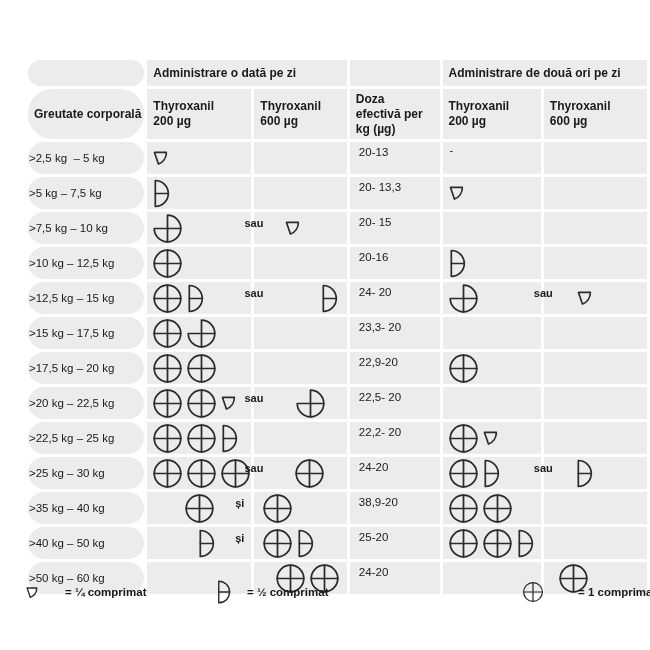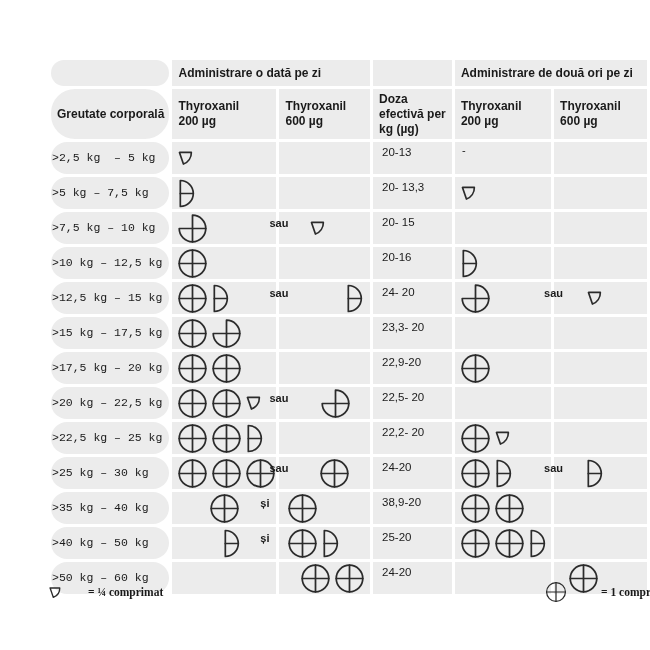--- a/index.html
+++ b/index.html
@@ -1,57 +1,57 @@
 <!DOCTYPE html>
 <html><head>
 <meta charset="utf-8">
 <style>
   html,body{margin:0;padding:0;}
   body{
     width:650px;height:650px;background:#ffffff;
     font-family:"Liberation Sans", sans-serif;
     color:#1a1a1a;position:relative;overflow:hidden;
   }
-  .page{position:absolute;inset:0;margin-left:23px;}
+  .page{position:absolute;inset:0;}
   table.dosing{
     position:absolute;left:25px;top:57px;
     border-collapse:separate;border-spacing:3px;
   }
   td{
     background:#ececec;vertical-align:middle;
     font-size:11.5px;line-height:1.25;
   }
   td.h1{height:26px;font-weight:bold;font-size:12px;padding:0 0 0 6px;}
   td.h1.empty{padding:0;}
   tr.h2 td{height:50px;font-weight:bold;font-size:12px;padding:0 2px 0 6px;white-space:pre-line;vertical-align:middle;}
   td.c1{width:115px;border-radius:24px;}
   td.c2{width:93px;}
   td.c3{width:86px;}
   td.c4{width:87px;}
   td.c5{width:92px;}
   td.c6{width:103px;}
   tr.datarow td{height:29px;}
-  td.weight{padding-left:1px;white-space:pre;font-family:Liberation Mono, monospace;}
+  td.weight{padding-left:1px;white-space:pre;}
   td.dose{vertical-align:top;padding:3px 2px 0 9px;white-space:pre;}
   td.symcell{padding:0;}
   .cellbox{
     position:relative;display:flex;align-items:center;gap:3px;
     height:29px;padding-left:5px;box-sizing:border-box;
   }
   .cellbox.align-right{justify-content:flex-end;padding-right:36px;}
   .cellbox svg{display:block;flex:0 0 auto;}
   .conj{
     position:absolute;bottom:12px;font-size:11px;font-weight:600;z-index:2;
   }
   .conj-out{right:-12px;}
   .conj-in{right:7px;}
   .dash{
     position:absolute;top:1px;left:7px;font-size:11px;line-height:1;
   }
-  .legend{position:absolute;left:0;top:576px;width:548px;height:32px;font-family:Liberation Serif, serif;}
+  .legend{position:absolute;left:0;top:576px;width:548px;height:32px;}
   .legend-item{position:absolute;top:0;height:32px;display:flex;align-items:center;}
   .legend-label{font-size:11.5px;font-weight:600;white-space:pre;}
 </style>
 </head>
 <body>
 
 <div class="page">
 
   <table class="dosing">
     <thead>
@@ -506,20 +506,27 @@
       </tbody>
   </table>
 
   <div class="legend">
       <div class="legend-item" style="left: 25px;">
         <svg width="14" height="13" viewBox="0 0 18 17" fill="none" stroke="#2b2b2b" stroke-width="1.8" stroke-linejoin="round" stroke-linecap="round">
           <path d="M2.6 2.6 L15.2 2.6 A12.8 12.8 0 0 1 6.8 14.9 Z"></path>
         </svg>
         <span class="legend-label" style="margin-left: 26px;">= ¼ comprimat</span>
       </div>
+      <div class="legend-item" style="left: 216px;">
+        <svg width="15" height="26" viewBox="0 0 19 32" fill="none" stroke="#2b2b2b" stroke-width="1.8" stroke-linejoin="round" stroke-linecap="round">
+          <path d="M3.5 2.3 A13.7 13.7 0 0 1 3.5 29.7 Z"></path>
+          <path d="M3.5 16 H17.2"></path>
+        </svg>
+        <span class="legend-label" style="margin-left: 16px;">= ½ comprimat</span>
+      </div>
       <div class="legend-item" style="left: 522px; gap: 18px;">
         <svg width="22" height="22" viewBox="0 0 32 32" fill="none" stroke="#2b2b2b" stroke-width="1.8" stroke-linejoin="round" stroke-linecap="round">
           <circle cx="16" cy="16" r="13.7"></circle>
           <path d="M2.3 16 H29.7 M16 2.3 V29.7"></path>
         </svg>
         <span class="legend-label" style="margin-left: 16px;">= 1 comprimat</span>
       </div>
     </div>
 
 </div>

